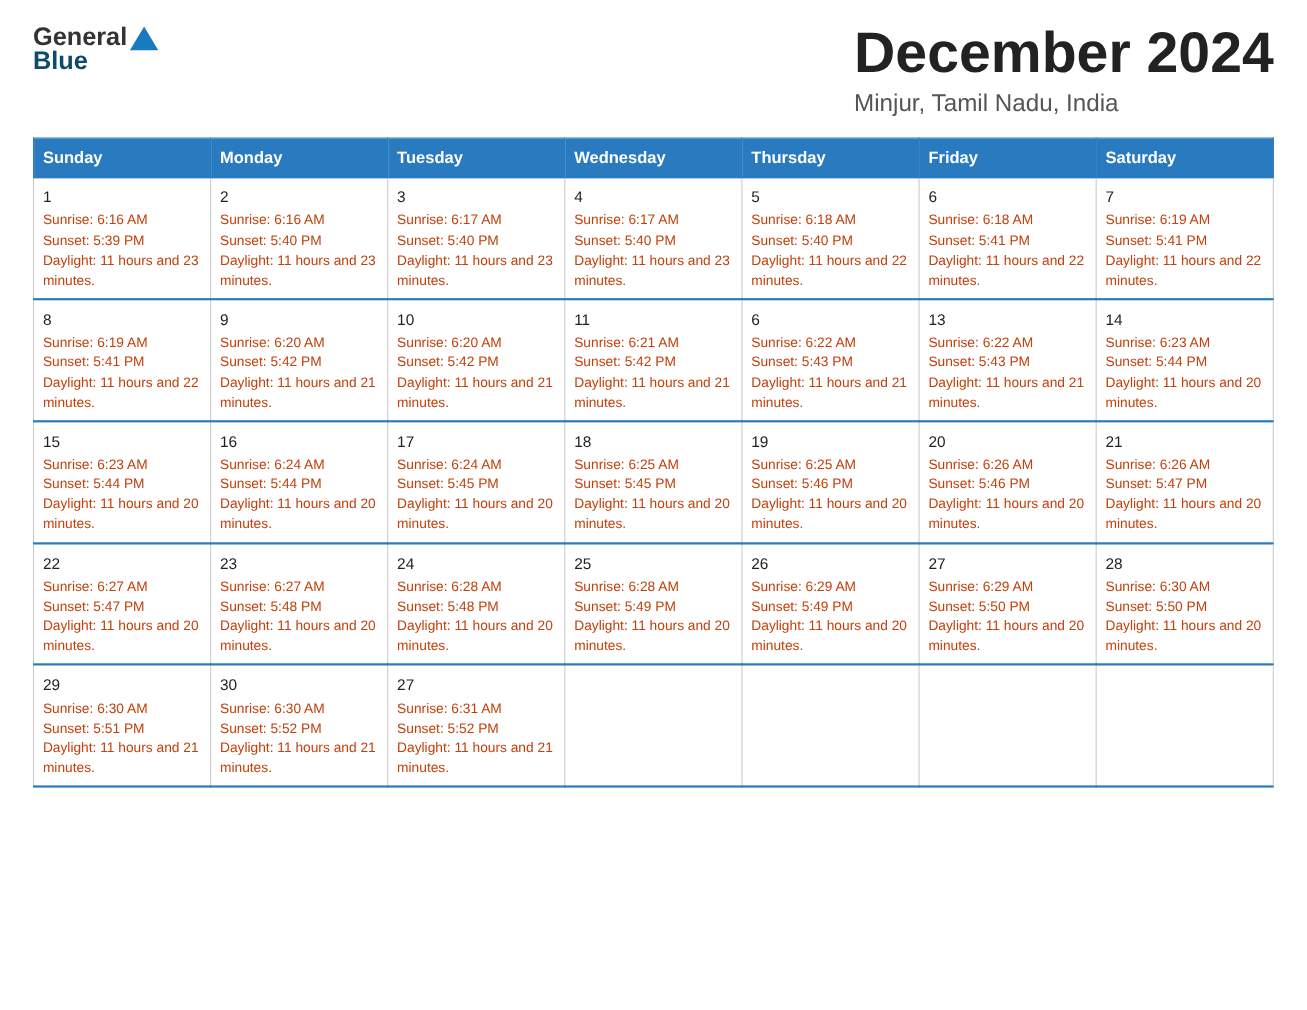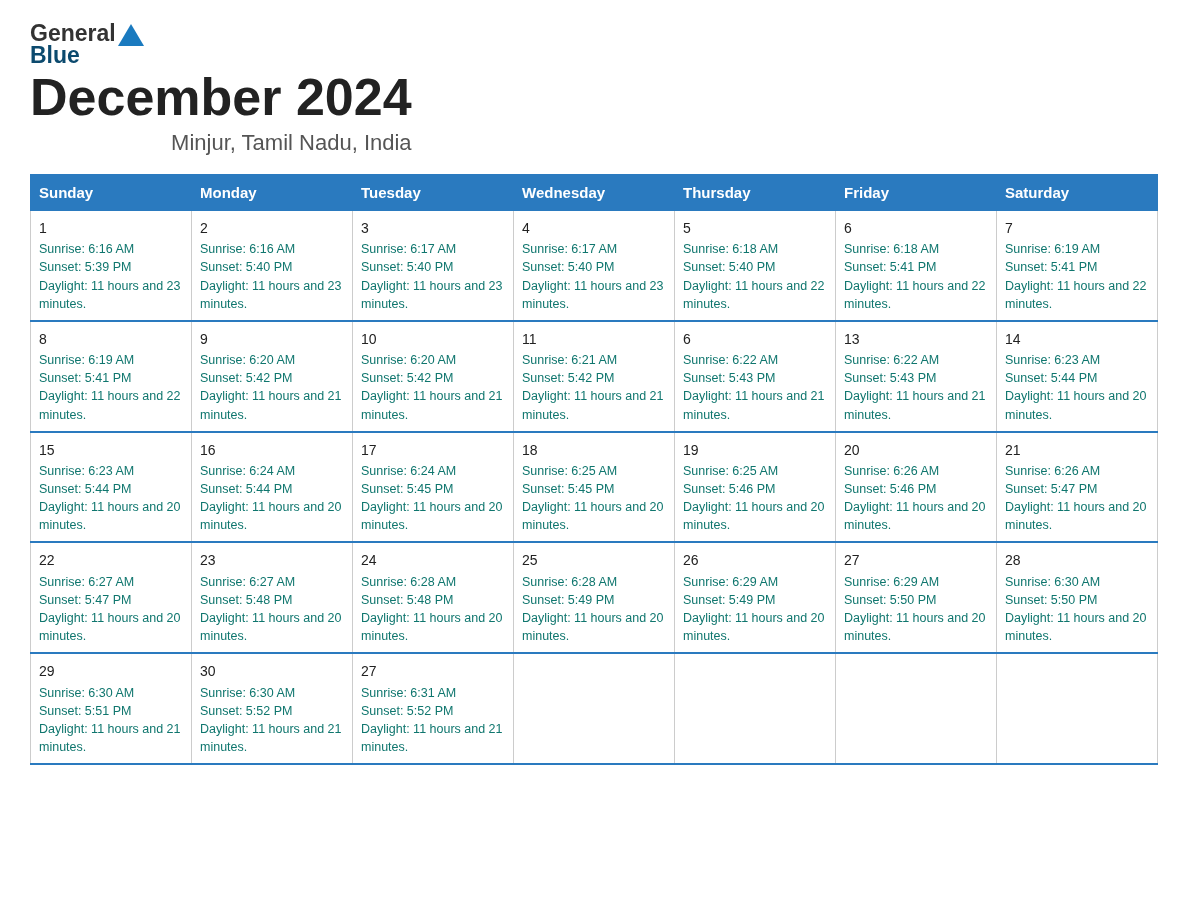--- a/index.html
+++ b/index.html
@@ -9,29 +9,27 @@
       color: #333;
       width: 1188px;
       min-height: 918px;
       padding: 20px 30px;
     }
     .header {
       display: flex;
       justify-content: space-between;
       align-items: flex-start;
       margin-bottom: 18px;
-      flex-direction: column;
     }
     .logo {
       display: flex;
       align-items: center;
       gap: 0;
     }
     .title-block {
-      text-align: right;
     }
     .month-title {
       font-size: 52px;
       font-weight: bold;
       color: #222;
       line-height: 1.1;
     }
     .location-title {
       font-size: 22px;
       color: #555;
@@ -64,21 +62,21 @@
       border-bottom: 2px solid #2a7abf;
     }
     .day-number {
       font-size: 14px;
       font-weight: normal;
       color: #222;
       display: block;
       margin-bottom: 2px;
     }
     .day-detail {
-      color: #0f766e;
+      color: #c2410c;
       font-size: 12.5px;
     }
     tbody td:empty {
       background: #fff;
     }
   </style>
 </head>
 <body>
 
 <div class="header">

